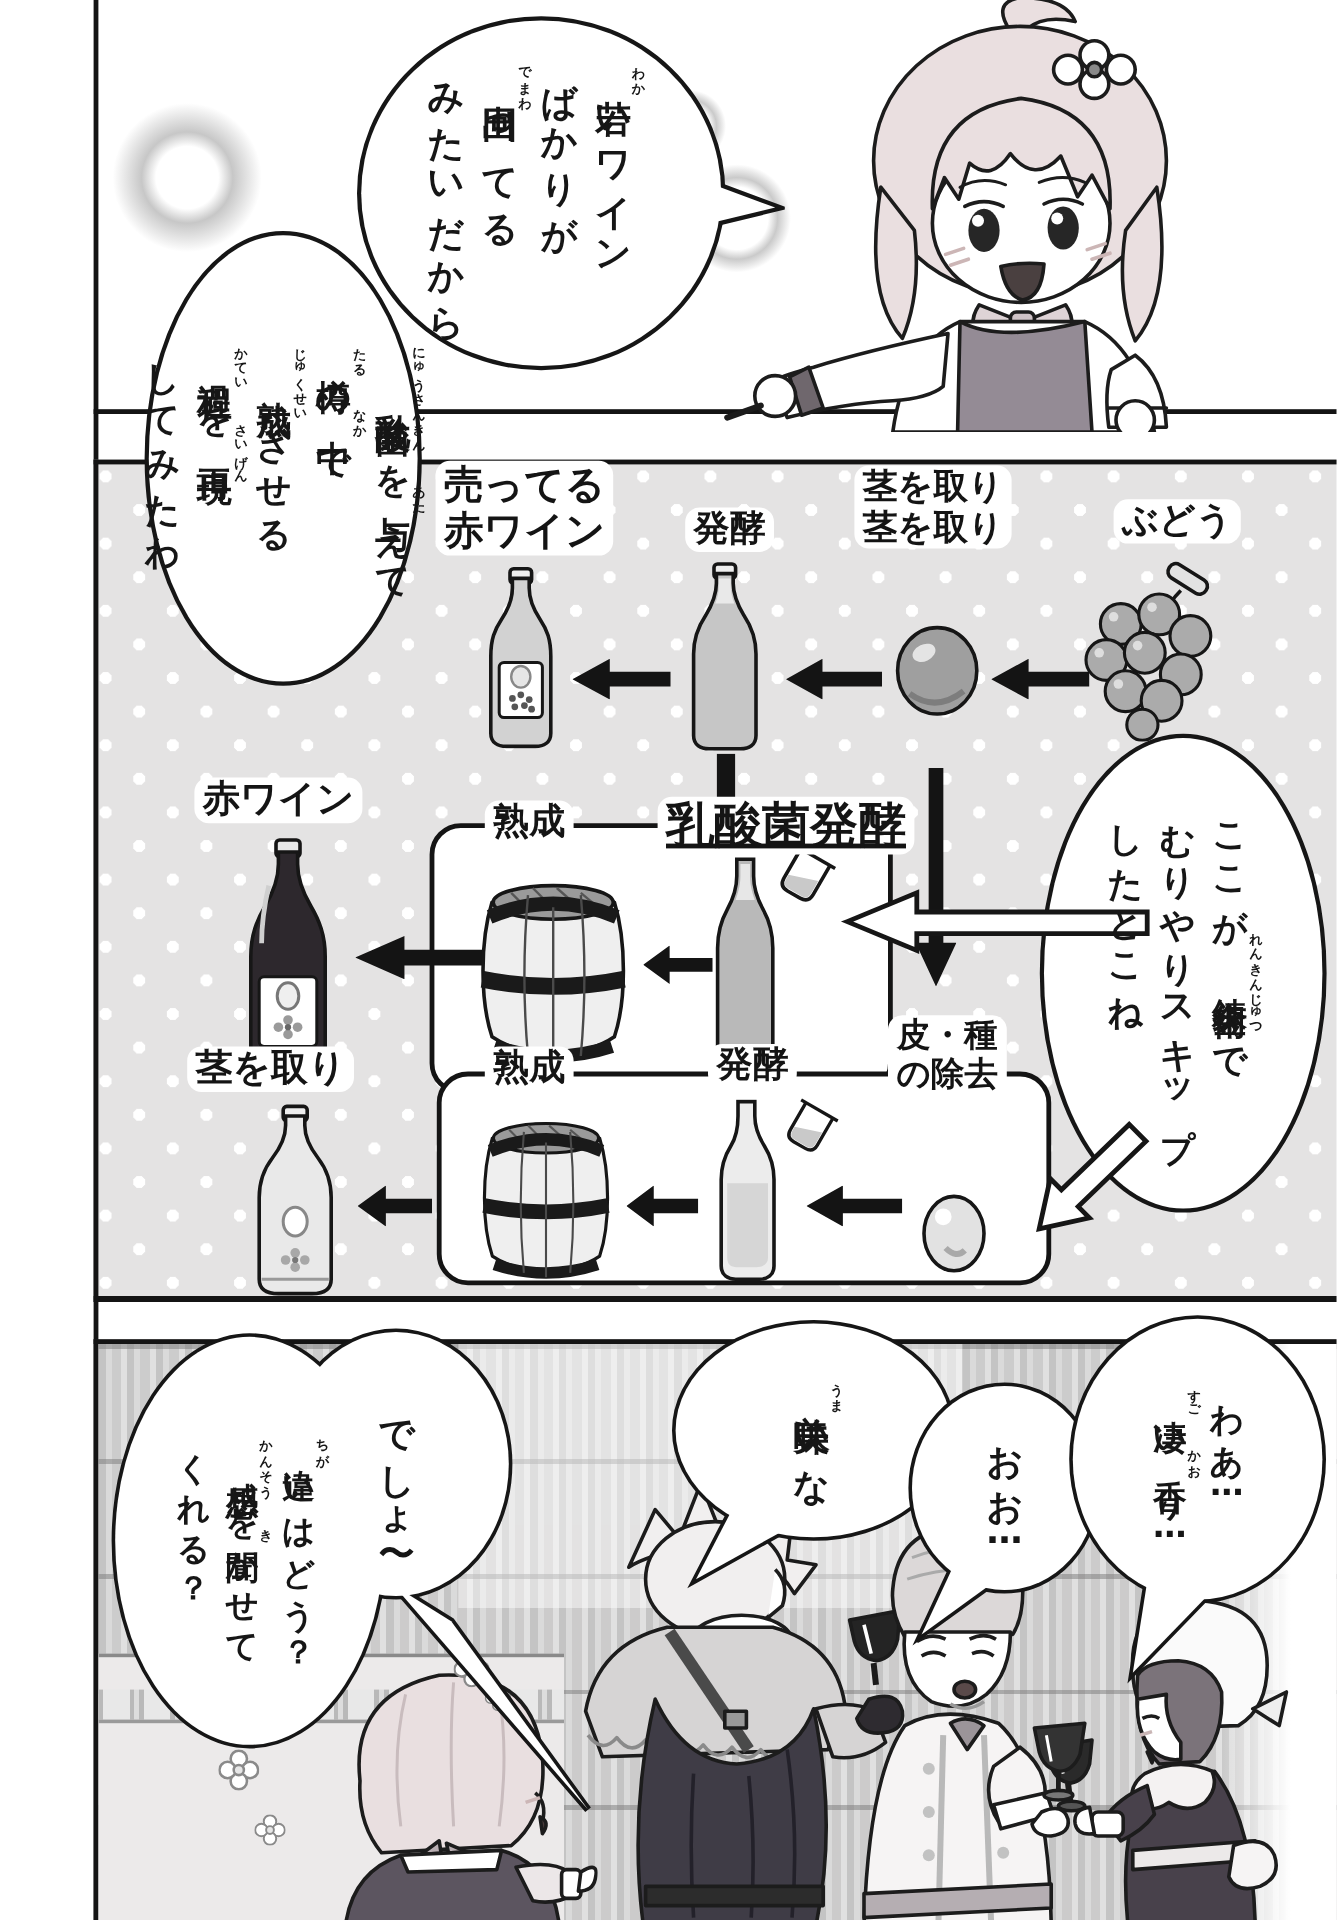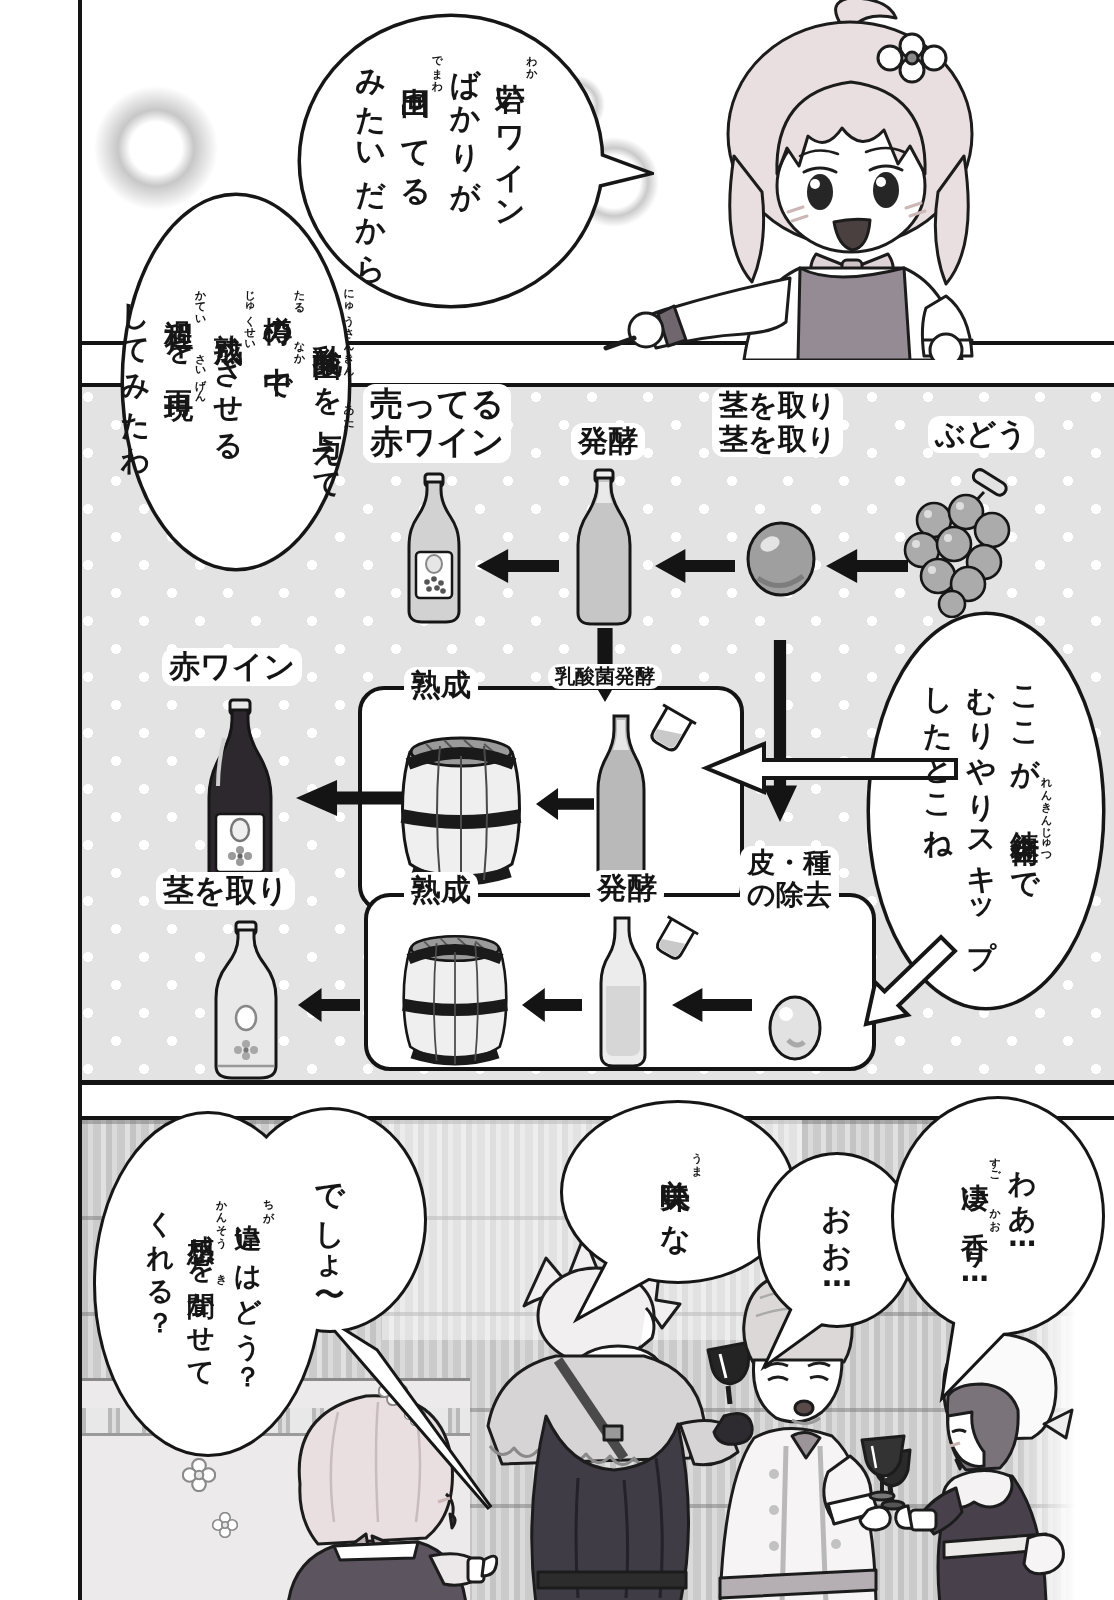--- a/index.html
+++ b/index.html
@@ -223,21 +223,21 @@
         <circle cx="44" cy="152" r="4"></circle>
         <circle cx="52" cy="158" r="4"></circle>
         <circle cx="44" cy="164" r="4"></circle>
         <circle cx="36" cy="158" r="4"></circle>
         <circle cx="44" cy="158" r="2.6" fill="#666"></circle>
       </g>
   </svg>
   <div class="arrL" style="left:296px;top:780px;width:108px;height:36px;z-index:2;"></div>
   <div class="flowbox" style="left:358px;top:686px;width:386px;height:226px;z-index:1;"></div>
   <div class="dlabel" style="left:404px;top:667px;font-size:30px;">熟成</div>
-  <div class="dlabel" style="left:548px;top:664px;font-size:20px;">乳酸菌発酵</div>
+  <div class="dlabel" style="left:548px;top:664px;font-size:40px;text-decoration:underline;">乳酸菌発酵</div>
   <svg class="abs" style="left:396px;top:722px;z-index:2;" width="130" height="166" viewBox="0 0 130 166">
     <path d="M14,30 C4,62 4,112 14,142 C40,160 90,160 116,142 C126,112 126,62 116,30 C90,12 40,12 14,30 Z" fill="#efefef" stroke="#161616" stroke-width="3"></path>
     <ellipse cx="65" cy="30" rx="50" ry="14" fill="#9a9a9a" stroke="#161616" stroke-width="3"></ellipse>
     <g stroke="#555" stroke-width="2">
         <path d="M30,22 l14,14"></path>
         <path d="M48,18 l18,18"></path>
         <path d="M68,18 l18,16"></path>
         <path d="M88,22 l12,10"></path>
       </g>
     <path d="M12,42 Q65,20 118,42" fill="none" stroke="#1a1a1a" stroke-width="12"></path>

